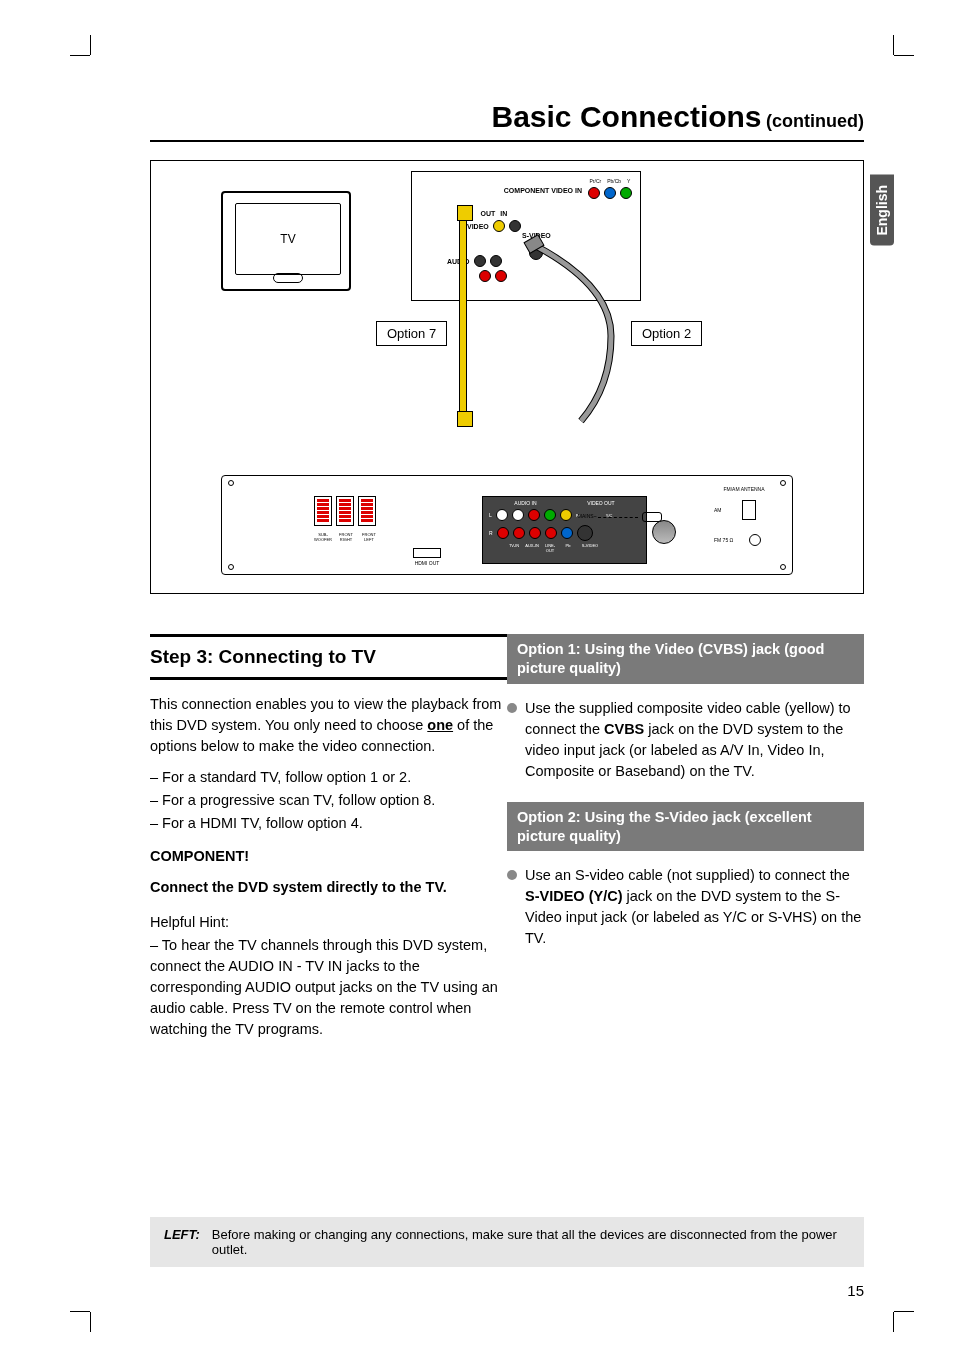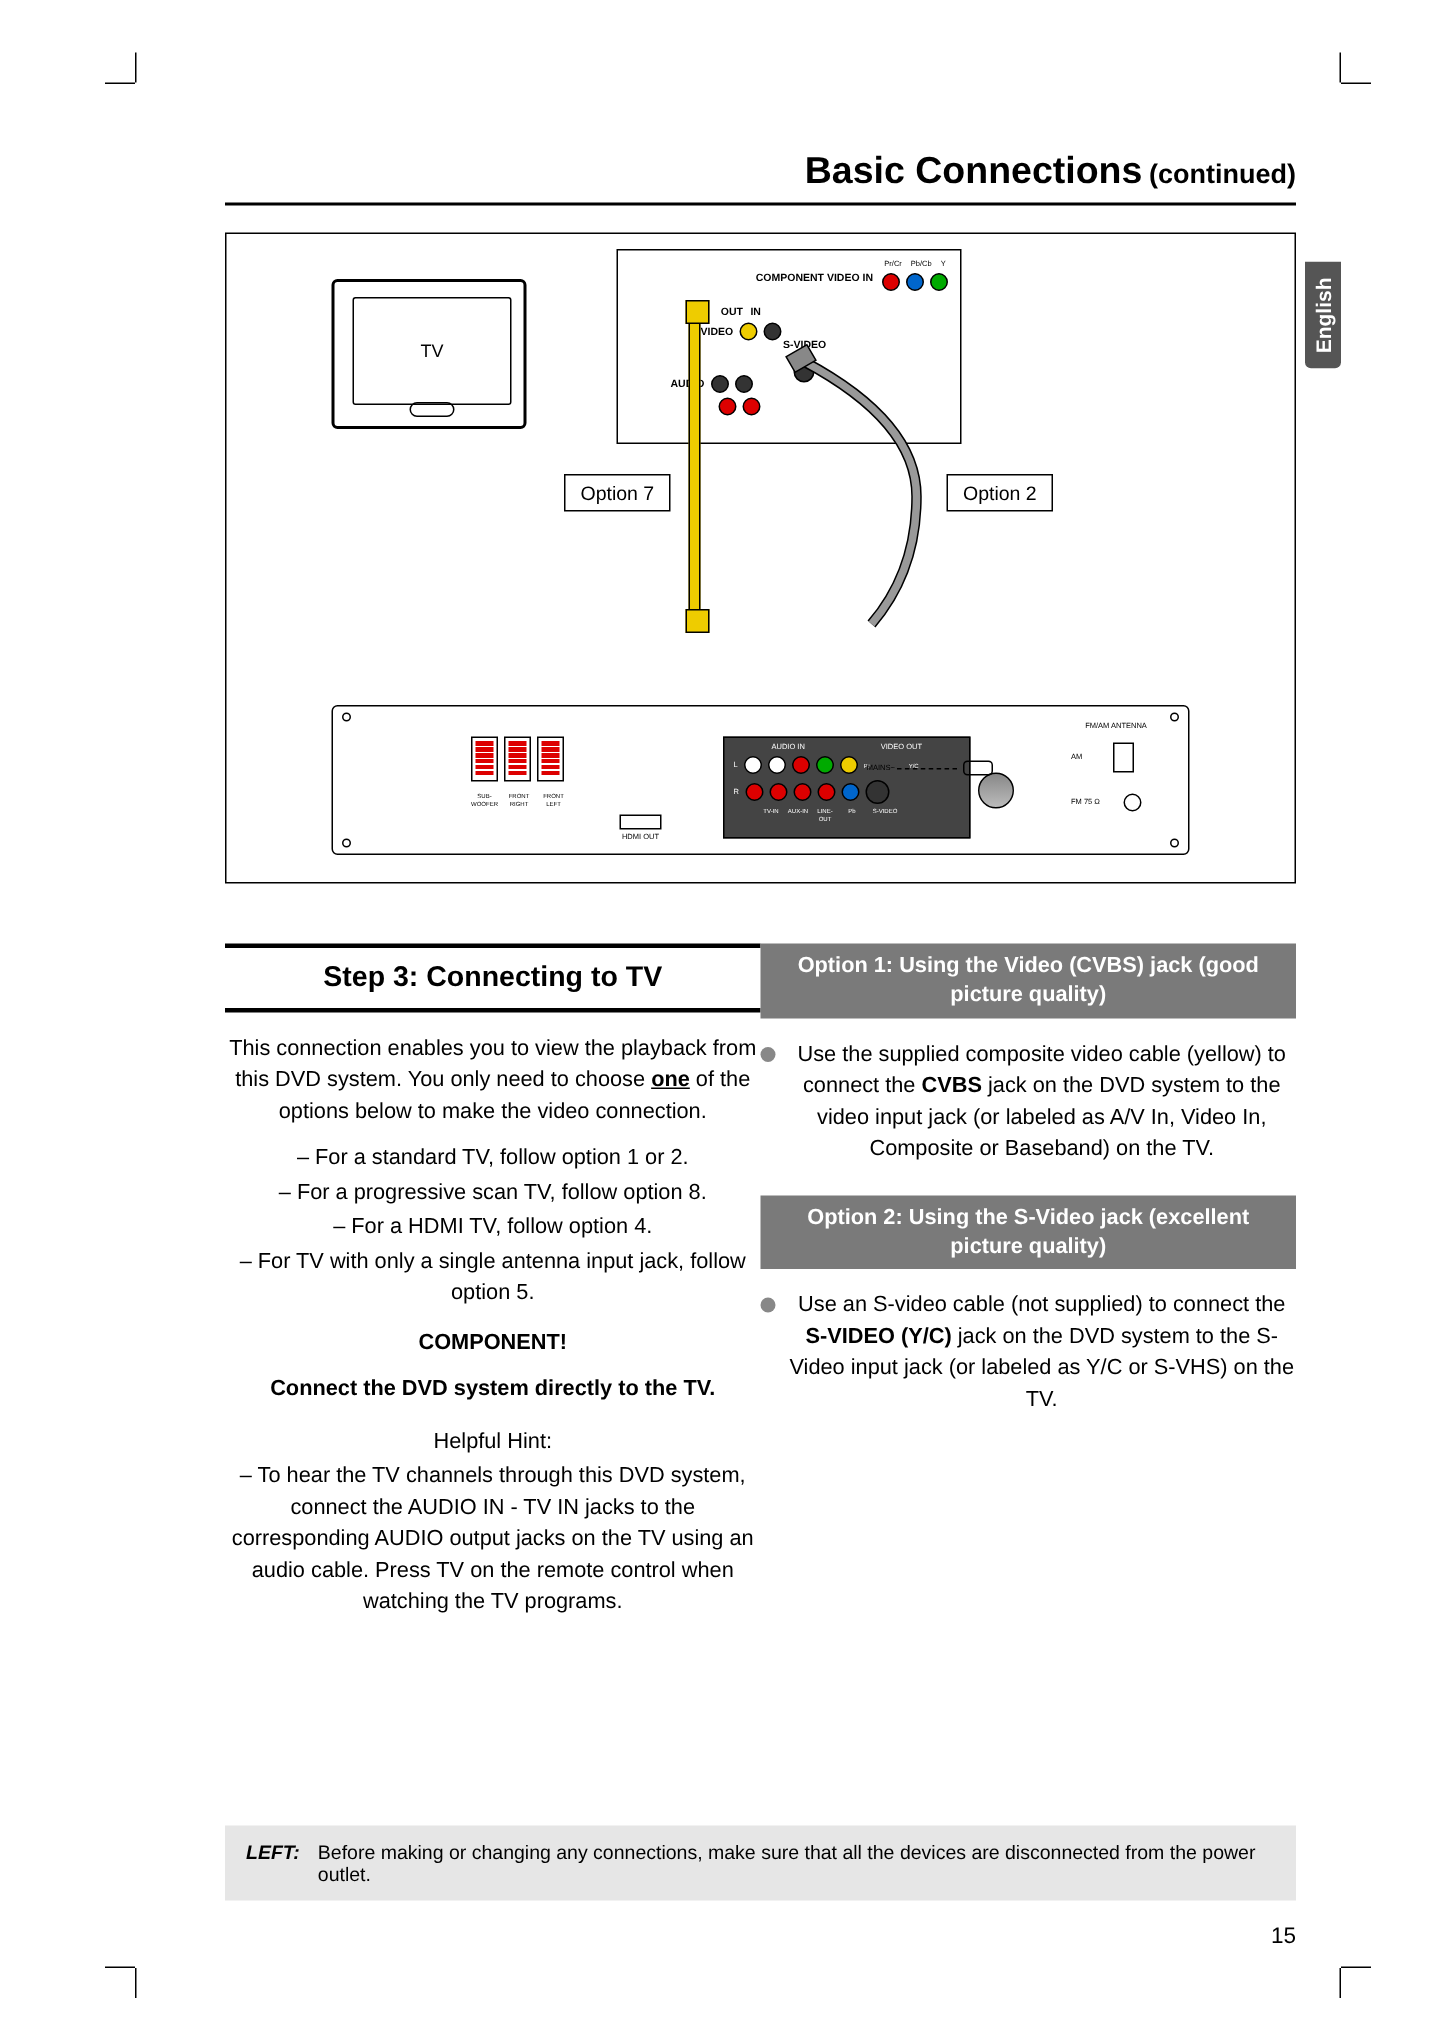--- a/index.html
+++ b/index.html
@@ -14,21 +14,21 @@
   .page {
     padding: 100px 90px 50px 150px;
   }
   .title-line {
     border-bottom: 2px solid #000;
     text-align: right;
     padding-bottom: 6px;
     margin-bottom: 18px;
   }
   .title-line h1 {
-    font-size: 25px;
+    font-size: 30px;
     font-weight: bold;
     display: inline;
   }
   .title-line .cont {
     font-size: 18px;
     font-weight: bold;
   }
   .side-tab {
     position: absolute;
     right: 60px;
@@ -166,21 +166,20 @@
     position:absolute;
     left:380px; top:85px;
     width:100px; height:180px;
     z-index:1;
   }
   .cable-sv svg { width:100%; height:100%; overflow:visible; }
 
   
   .cols {
     display: flex;
-    text-align: center;
   }
   .col { flex: 1; font-size: 14.5px; line-height: 1.45; }
   .step-head {
     border-top: 3px solid #000;
     border-bottom: 3px solid #000;
     padding: 6px 0;
     font-size: 19px;
     font-weight: bold;
     margin-bottom: 14px;
   }
@@ -391,21 +390,20 @@
   <div class="cols">
     <div class="col">
       <div class="step-head">Step 3:  Connecting to TV</div>
       <p>
         <span>This connection enables you to view the playback from this DVD system.  You only need to choose </span><strong class="underline">one</strong><span> of the options below to make the video connection.</span>
       </p>
       <div class="dash-list">
         <div>–   For a standard TV, follow option 1 or 2.</div>
         <div>–   For a progressive scan TV, follow option 8.</div>
         <div>–   For a HDMI TV, follow option 4.</div>
-        <div>–   For TV with only a single antenna input jack, follow option 5.</div>
       </div>
       <p class="important">COMPONENT!</p>
       <p class="important" style="margin-top:0">Connect the DVD system directly to the TV.</p>
       <p class="hint">Helpful Hint:</p>
       <p class="hint" style="margin-top:-8px">–  To hear the TV channels through this DVD system, connect the AUDIO IN - TV IN jacks to the corresponding AUDIO output jacks on the TV using an audio cable.  Press TV on the remote control when watching the TV programs.</p>
     </div>
 
     <div class="col">
       <div class="opt-head">Option 1: Using the Video (CVBS) jack (good picture quality)</div>
       <div class="bullet-row">

